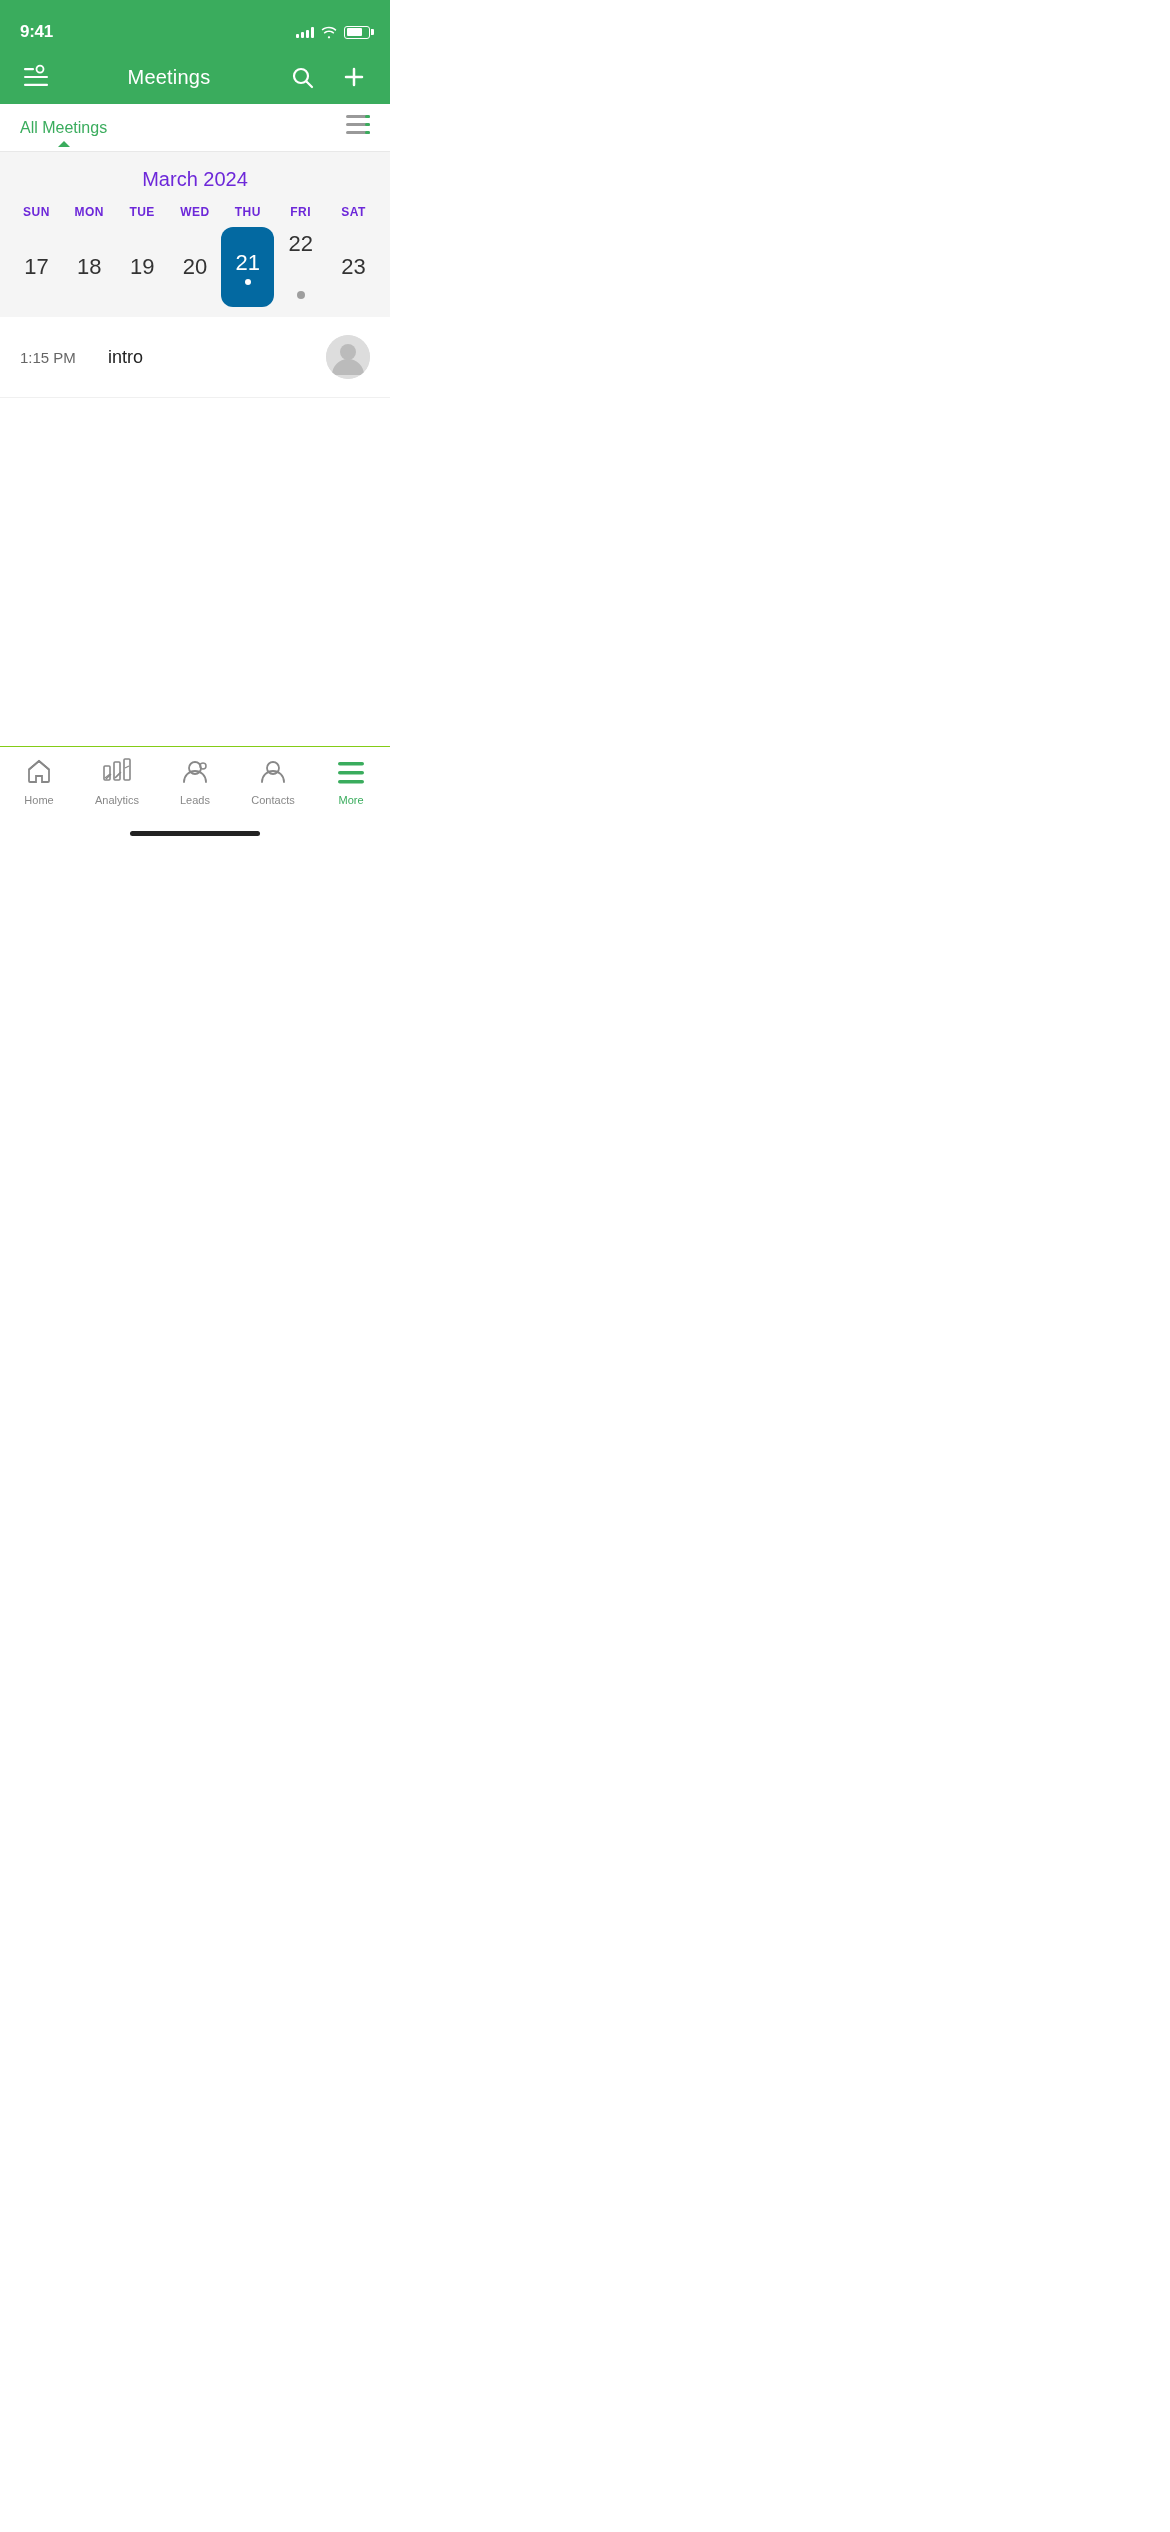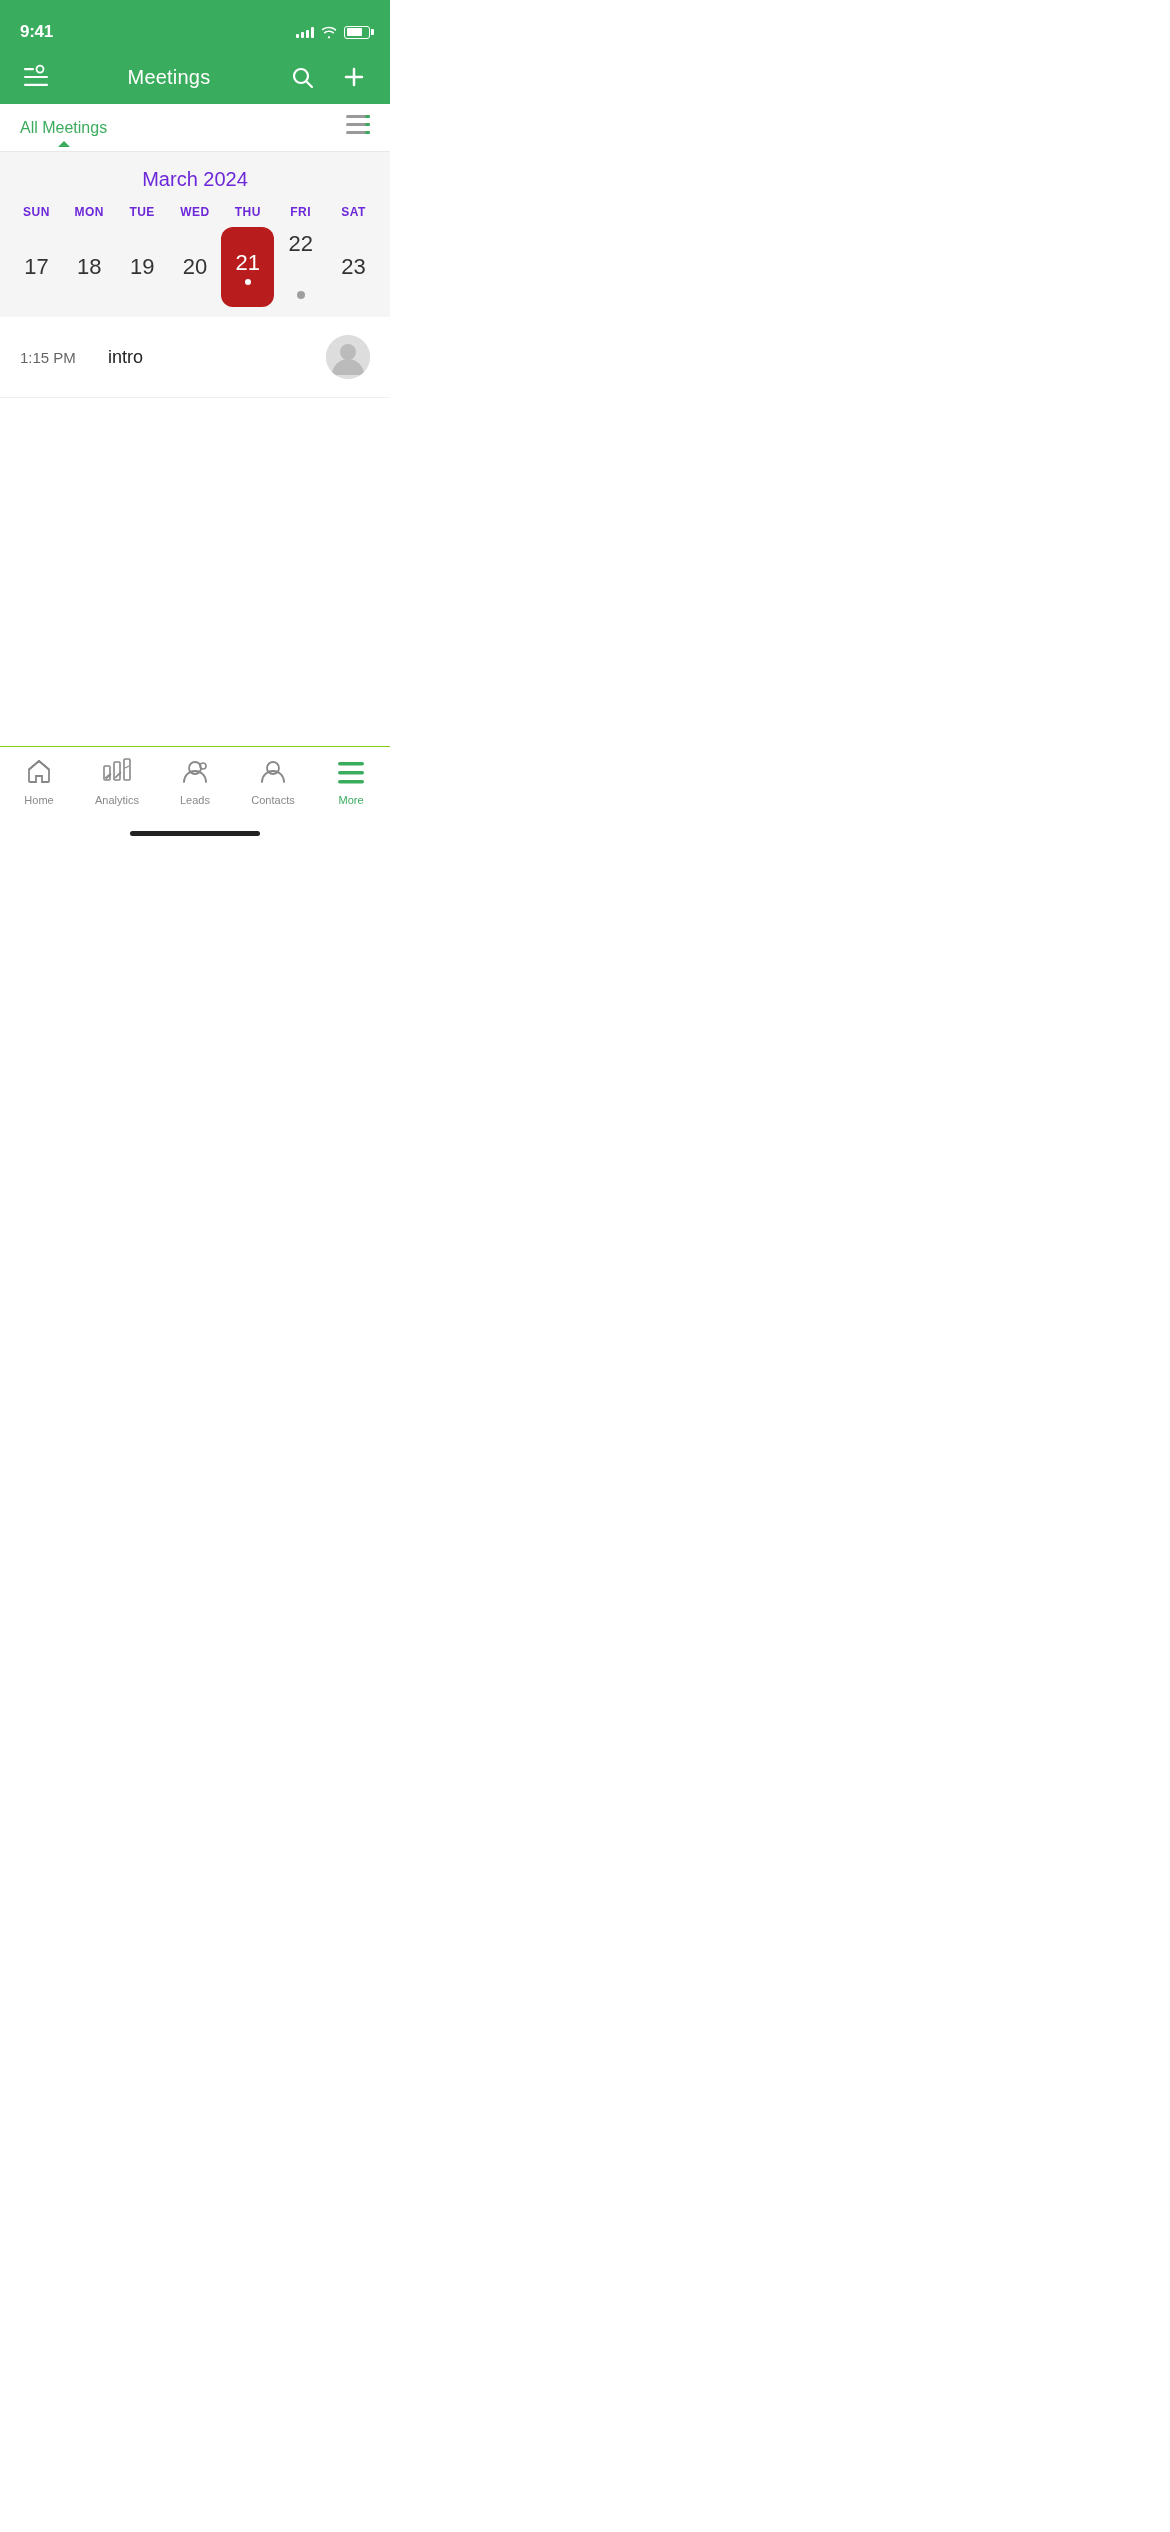--- a/index.html
+++ b/index.html
@@ -205,21 +205,21 @@
       font-weight: 300;
       position: relative;
       display: flex;
       flex-direction: column;
       align-items: center;
       justify-content: center;
       min-height: 56px;
     }
 
     .day-cell.active {
-      background: #b91c1c;
+      background: #0369a1;
       border-radius: 12px;
       color: white;
       font-weight: 400;
     }
 
     .day-dot {
       width: 6px;
       height: 6px;
       border-radius: 50%;
       background: white;

